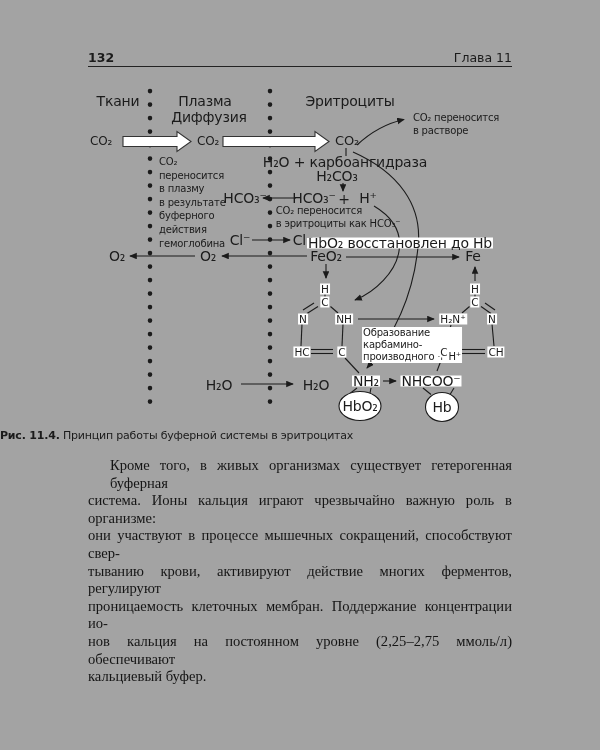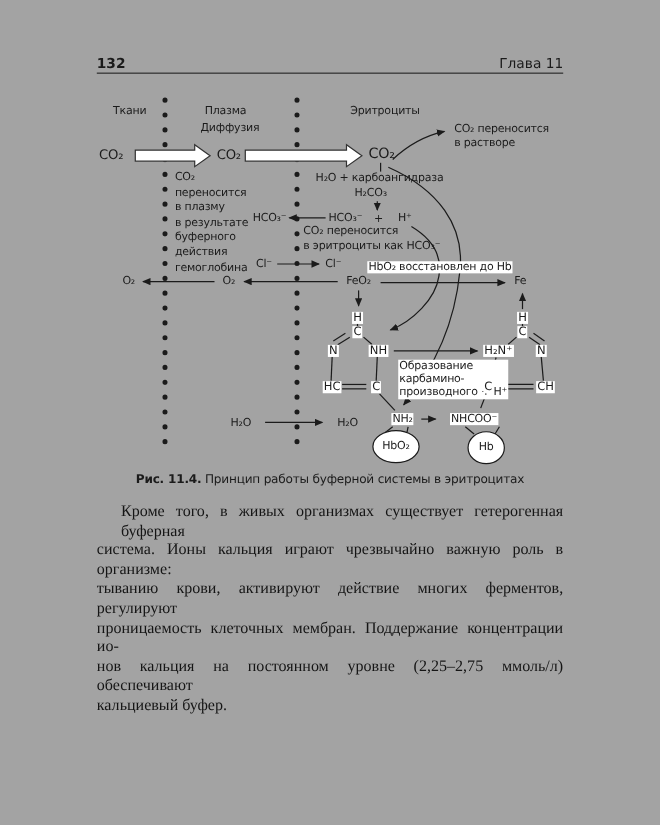--- a/index.html
+++ b/index.html
@@ -5,31 +5,31 @@
   html,body{margin:0;padding:0;background:#e8e8e8;}
   .page{position:relative;width:600px;height:750px;margin:0 auto;background:#a3a3a3;
         font-family:"DejaVu Sans",sans-serif;color:#1b1b1b;overflow:hidden;}
   
   .hdr-num{position:absolute;left:88px;top:50px;font-size:12.5px;font-weight:bold;}
   .hdr-ch{position:absolute;right:88px;top:50px;font-size:12.5px;}
   .hdr-rule{position:absolute;left:88px;top:66px;width:424px;border-top:1.6px solid #222;}
   
   .art{position:absolute;left:0;top:0;width:600px;height:750px;}
   
-  .dl{position:absolute;transform:translate(-50%,-50%);font-size:10px;letter-spacing:-0.2px;
+  .dl{position:absolute;transform:translate(-50%,-50%);font-size:14px;letter-spacing:-0.2px;
       white-space:nowrap;line-height:11px;}
   .dl.big{font-size:12px;}
   .dl.bigger{font-size:13px;}
   .dl.atom{font-size:10.5px;letter-spacing:0;}
   .dlc{position:absolute;transform:translateX(-50%);font-size:10px;letter-spacing:-0.2px;
        text-align:left;white-space:pre-line;line-height:12.5px;}
   .dll{position:absolute;font-size:10px;letter-spacing:-0.2px;white-space:pre-line;line-height:13.6px;}
   .wbg{background:#fff;padding:0 1px;}
   
-  .caption{position:absolute;left:0;top:429px;width:600px;text-align:center;font-size:11px;
+  .caption{position:absolute;left:0;top:429px;width:600px;font-size:11px;
            letter-spacing:-0.2px;}
   .caption b{font-weight:bold;}
   
   .bodytext{position:absolute;left:88px;top:457px;width:424px;
             font-family:"Liberation Serif","DejaVu Serif",serif;font-size:14.6px;
             line-height:17.6px;color:#151515;}
   .bline{text-align:justify;text-align-last:justify;}
   .bline.first{padding-left:22px;}
   .bline.last{text-align-last:left;}
 </style>
@@ -186,20 +186,21 @@
   <div class="dl" style="left:360px;top:406px">HbO₂</div>
   <div class="dl" style="left:442px;top:407px">Hb</div>
 
   <div class="caption">
     <b>Рис. 11.4.</b><span> Принцип работы буферной системы в эритроцитах</span>
   </div>
 
   <div class="bodytext">
     <div class="bline first">Кроме того, в живых организмах существует гетерогенная буферная</div>
     <div class="bline">система. Ионы кальция играют чрезвычайно важную роль в организме:</div>
+    <div class="bline">они участвуют в процессе мышечных сокращений, способствуют свер-</div>
     <div class="bline">тыванию крови, активируют действие многих ферментов, регулируют</div>
     <div class="bline">проницаемость клеточных мембран. Поддержание концентрации ио-</div>
     <div class="bline">нов кальция на постоянном уровне (2,25–2,75 ммоль/л) обеспечивают</div>
     <div class="bline last">кальциевый буфер.</div>
 
   </div>
 
 </div>
 
 </body></html>

